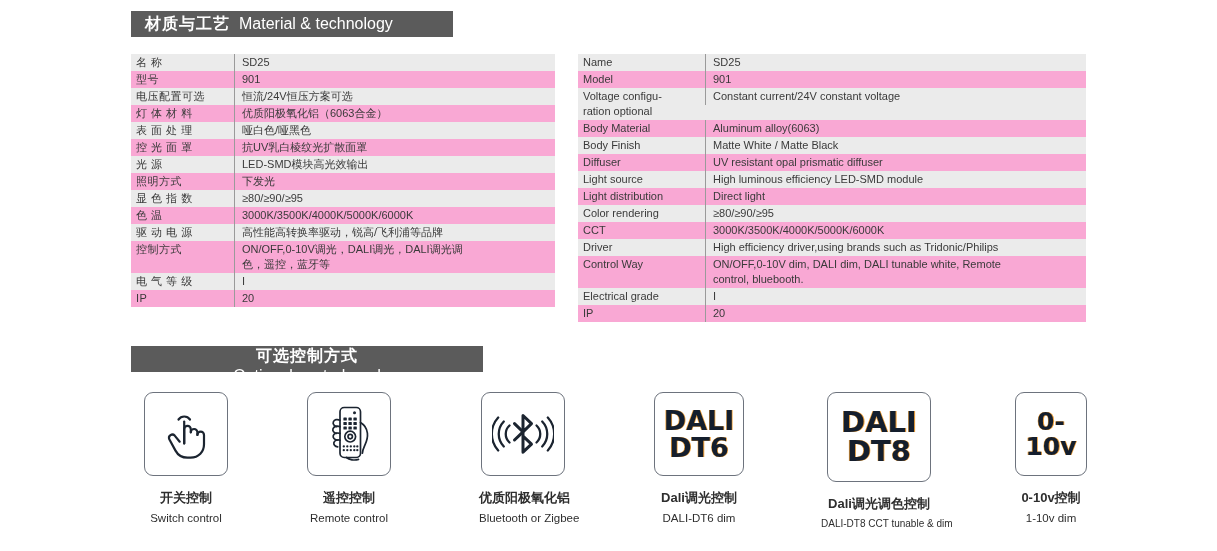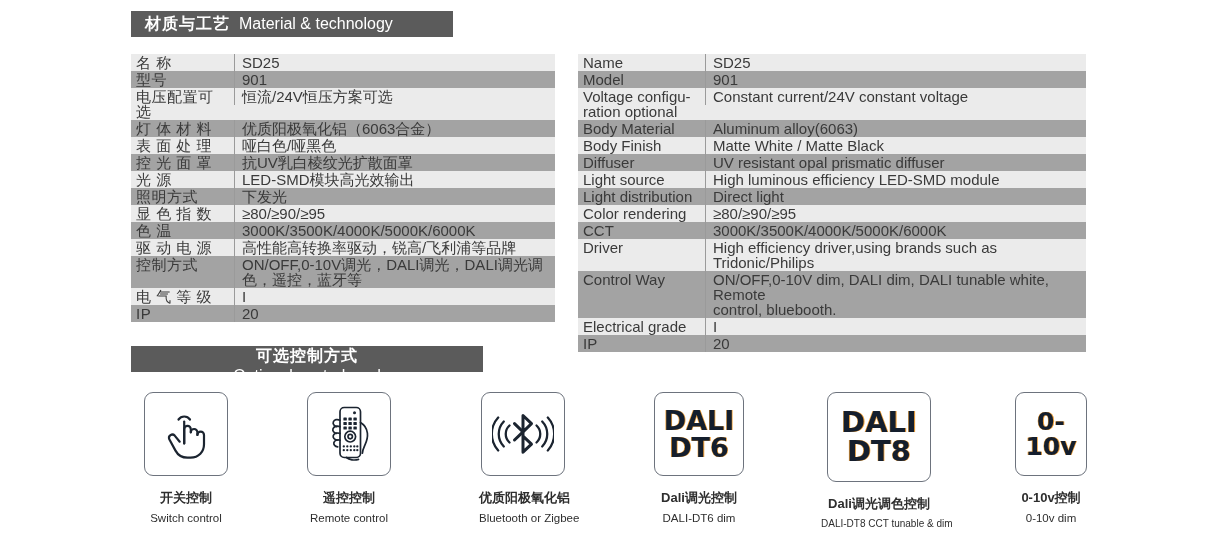--- a/index.html
+++ b/index.html
@@ -37,30 +37,30 @@
     font-weight: normal;
     margin-left: 9px;
   }
 
   #bar-material { left: 131px; top: 11px; width: 322px; height: 26px; text-align: right; }
   #bar-control  { left: 131px; top: 346px; width: 352px; height: 26px; flex-direction: column; }
 
   
   .spec-table {
     position: absolute;
-    font-size: 15px;
+    font-size: 11px;
     border-collapse: collapse;
   }
   .spec-table .row {
     display: flex;
     align-items: flex-start;
     box-sizing: border-box;
   }
   .spec-table .row.alt { background: #ebebeb; }
-  .spec-table .row.plain { background: #a3a3a3; }
+  .spec-table .row.plain { background: #f9a8d4; }
   .spec-table .lbl {
     box-sizing: border-box;
     padding: 1px 6px 1px 5px;
     line-height: 15px;
     flex: 0 0 auto;
     color: #3a3a3a;
     white-space: pre-line;
   }
   .spec-table .val {
     box-sizing: border-box;
@@ -360,15 +360,15 @@
 DT8</div>
       </div>
       <div class="cap-cn">Dali调光调色控制</div>
       <div class="cap-en small">DALI-DT8 CCT tunable &amp; dim</div>
     </div>
     <div class="mode-item" style="left: 872px; width: 96px;">
       <div class="mode-card" style="width: 72px; height: 84px;">
         <div class="badge-text" style="font-size: 25px;">0-10v</div>
       </div>
       <div class="cap-cn">0-10v控制</div>
-      <div class="cap-en">0-10v dim</div>
+      <div class="cap-en">1-10v dim</div>
     </div>
   </div>
 
 </body></html>

